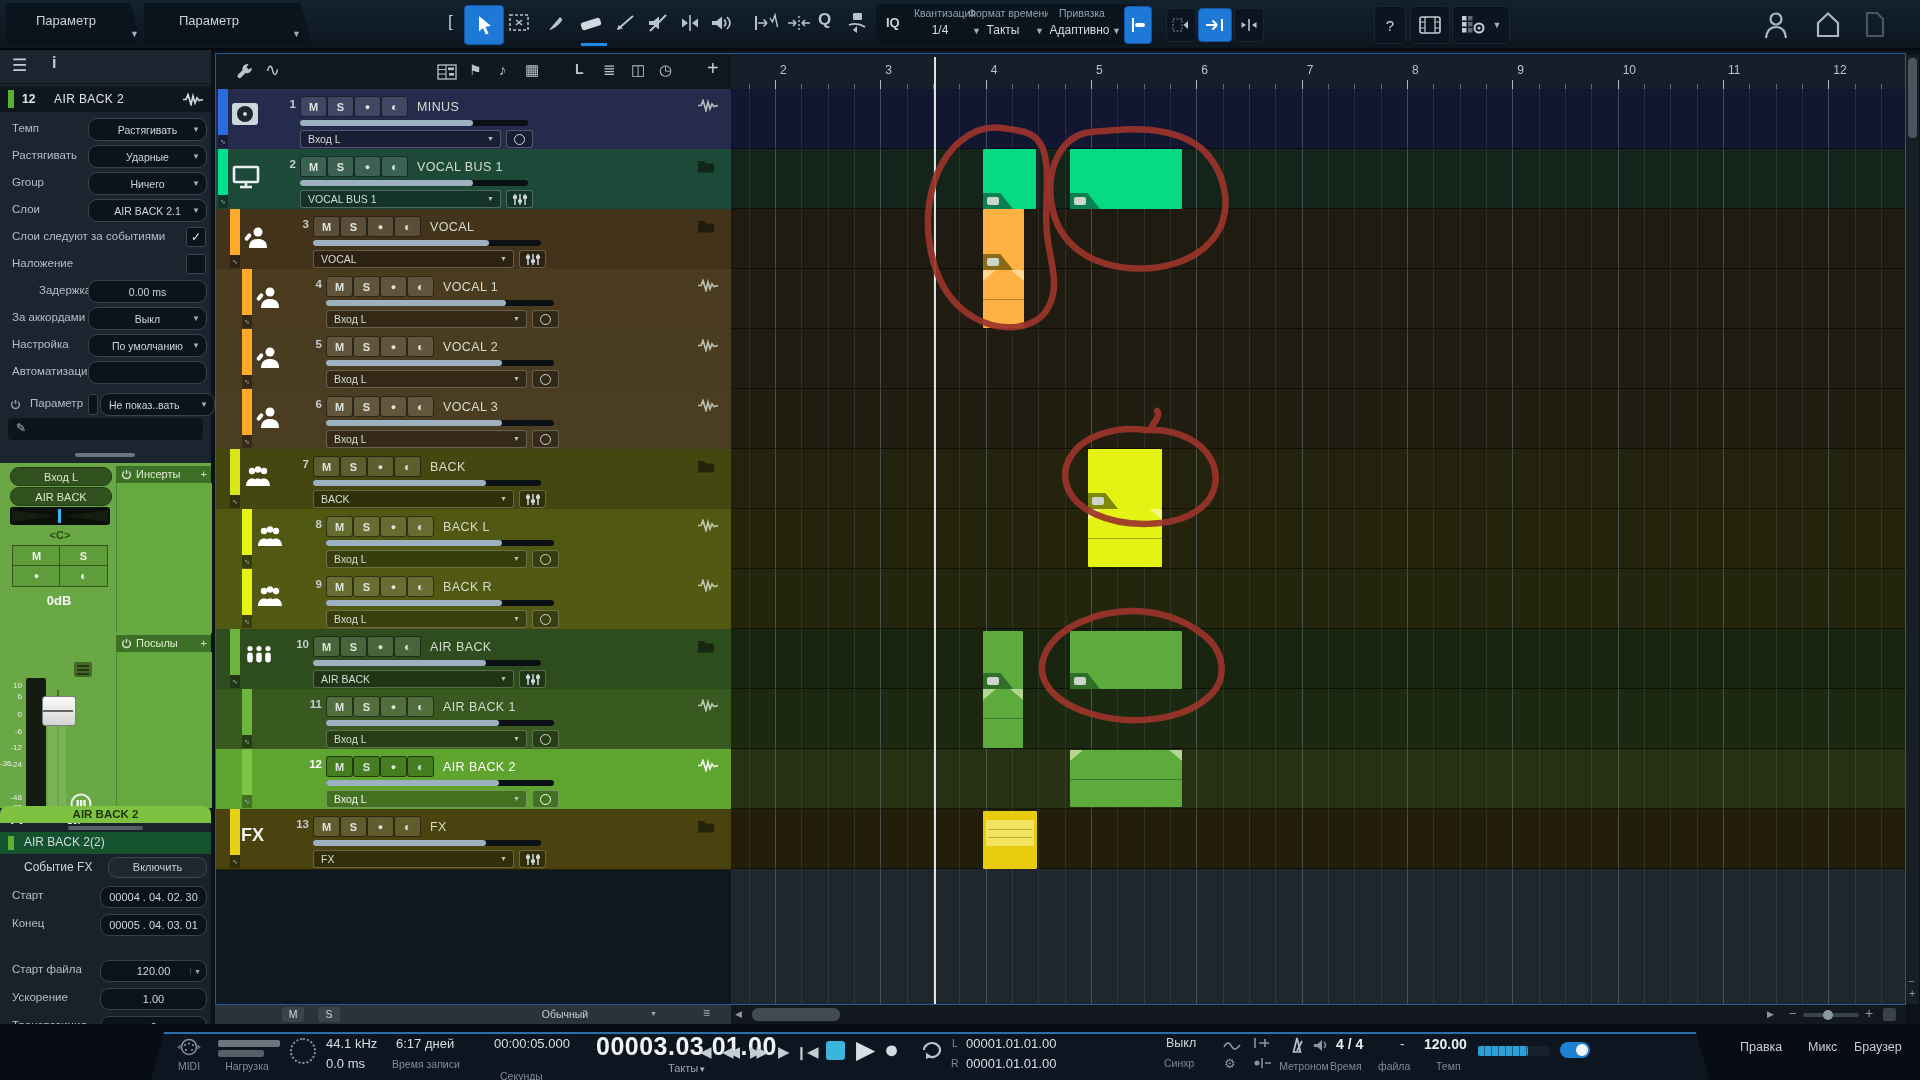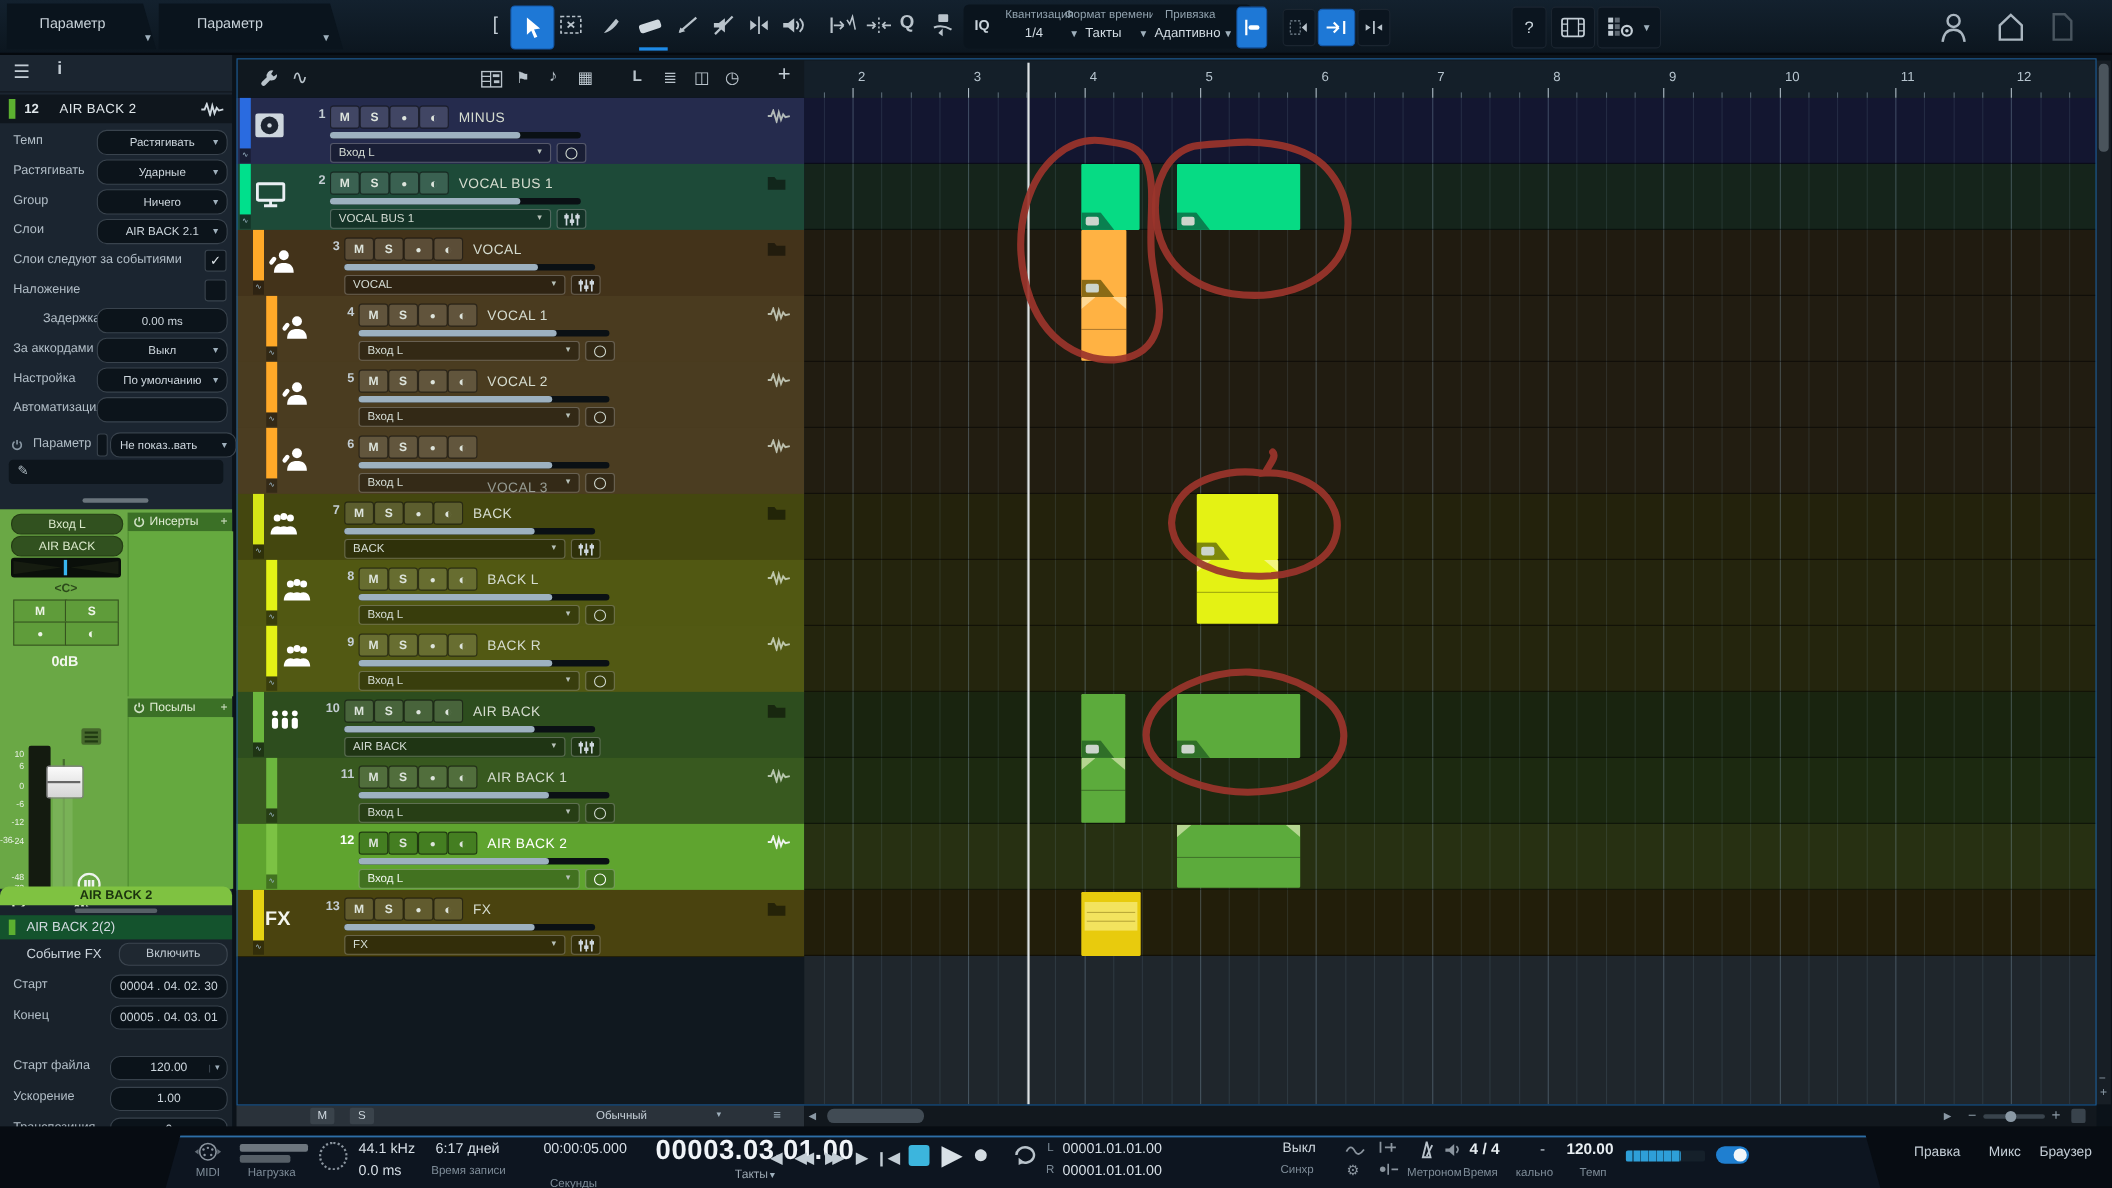--- a/index.html
+++ b/index.html
@@ -735,21 +735,21 @@
               <rect x="2" y="8" width="4" height="8" rx="2" fill="#fff" transform="rotate(38 4 12)"></rect>
               <circle cx="14" cy="7" r="4.5" fill="#fff"></circle>
               <path d="M5 23 c0 -7 4 -9 9 -9 s9 2 9 9 z" fill="#fff"></path>
             </svg>
           </div>
           <div style="position: absolute; left: 87px; top: 9px; width: 20px; text-align: right; font-size: 11.5px; font-weight: bold; color: rgb(195, 205, 211);">6</div>
           <div class="msb" style="left: 111px; top: 7px; width: 25px; height: 19px; font-size: 11px;">M</div>
           <div class="msb" style="left: 138px; top: 7px; width: 25px; height: 19px; font-size: 11px;">S</div>
           <div class="msb" style="left: 165px; top: 7px; width: 25px; height: 19px; font-size: 9px;">●</div>
           <div class="msb" style="left: 192px; top: 7px; width: 25px; height: 19px; font-size: 12px;">◐</div>
-          <div style="position: absolute; left: 228px; top: 11px; font-size: 12.5px; letter-spacing: 0.4px; color: rgb(213, 220, 207); margin-top: 36px;">VOCAL 3</div>
+          <div style="position: absolute; left: 228px; top: 11px; font-size: 12.5px; letter-spacing: 0.4px; color: rgb(213, 220, 207);">VOCAL 3</div>
           <div style="position: absolute; left: 111px; top: 31px; width: 228px; height: 6px; background: rgb(10, 16, 20); border-radius: 3px;">
             <div style="position: absolute; left: 0px; top: 0px; width: 176px; height: 6px; background: rgb(157, 177, 192); border-radius: 3px;"></div>
           </div>
           <div class="drp" style="left: 111px; top: 41px; width: 199px; height: 16px;">
             <span style="position: absolute; left: 7px; top: 2px; font-size: 10.5px; color: rgb(212, 220, 212);">Вход L</span>
             <span style="position: absolute; right: 6px; top: 4px; font-size: 7px; color: rgb(184, 194, 186);">▼</span>
           </div>
           <div class="drp" style="left: 317px; top: 41px; width: 25px; height: 16px; display: flex; align-items: center; justify-content: center;">
             <div style="width: 9px; height: 9px; border: 1.6px solid rgb(207, 216, 207); border-radius: 50%;"></div>
           </div>
@@ -1122,21 +1122,21 @@
         <svg width="18" height="18">
           <path d="M2 8 h3.5 l4.5 -4 v11 l-4.5 -4 h-3.5 z" fill="#8a949e"></path>
           <path d="M12 6 q3 3 0 6" stroke="#8a949e" fill="none" stroke-width="1.5"></path>
         </svg>
       </div>
     <div class="a tp-l" style="left:1264px;top:36px;width:80px;">Метроном</div>
 
     <div class="a" style="left:1336px;top:12px;font-size:14px;font-weight:bold;color:#e8eef2;">4 / 4</div>
     <div class="a tp-l" style="left:1330px;top:36px;">Время</div>
     <div class="a" style="left:1400px;top:12px;font-size:14px;color:#c3cdd5;">-</div>
-    <div class="a tp-l" style="left:1378px;top:36px;">кально</div>
+    <div class="a tp-l" style="left:1378px;top:36px;">файла</div>
     <div class="a" style="left:1424px;top:12px;font-size:14px;font-weight:bold;color:#e8eef2;">120.00</div>
     <div class="a tp-l" style="left:1436px;top:36px;">Темп</div>
 
     <div class="a" style="left:1478px;top:22px;width:72px;height:10px;background:#15202a;border-radius:2px;">
       <div style="position:absolute;left:0;top:0;width:50px;height:10px;background:repeating-linear-gradient(90deg,#2e9fd8 0 6px,#13umb 0);background:repeating-linear-gradient(90deg,#2e9fd8 0 6px,#1a5f84 6px 7px);border-radius:2px;"></div>
     </div>
     <div class="a" style="left:1560px;top:18px;width:30px;height:16px;background:#1f7fd0;border-radius:9px;">
       <div style="position:absolute;right:2px;top:2px;width:12px;height:12px;background:#f2f6f8;border-radius:50%;"></div>
     </div>
 

